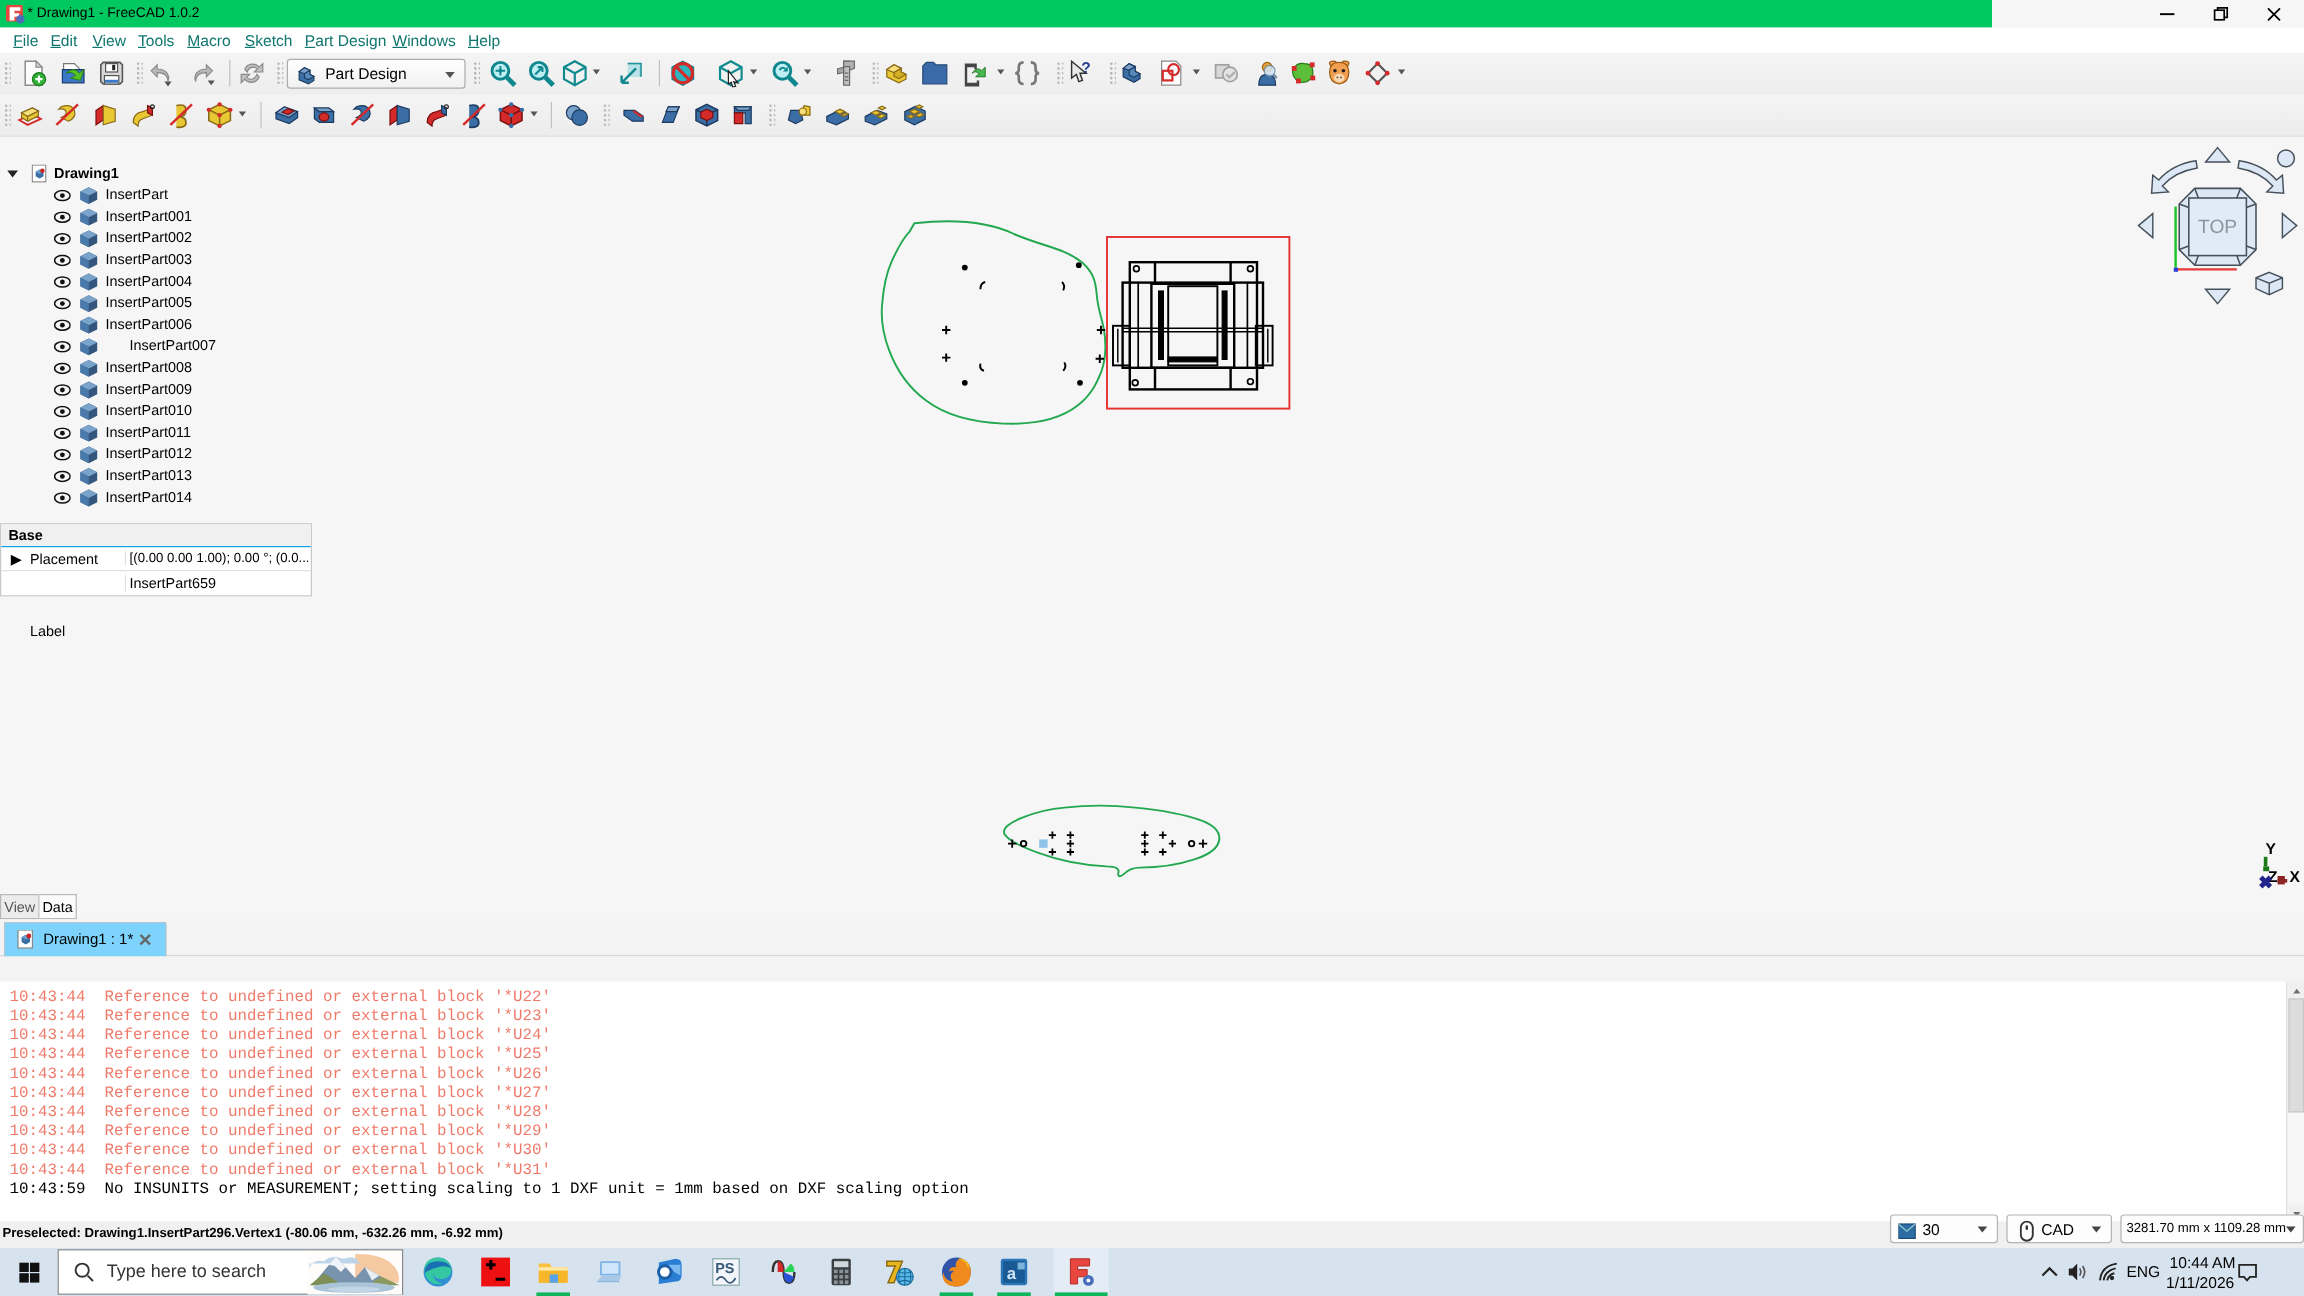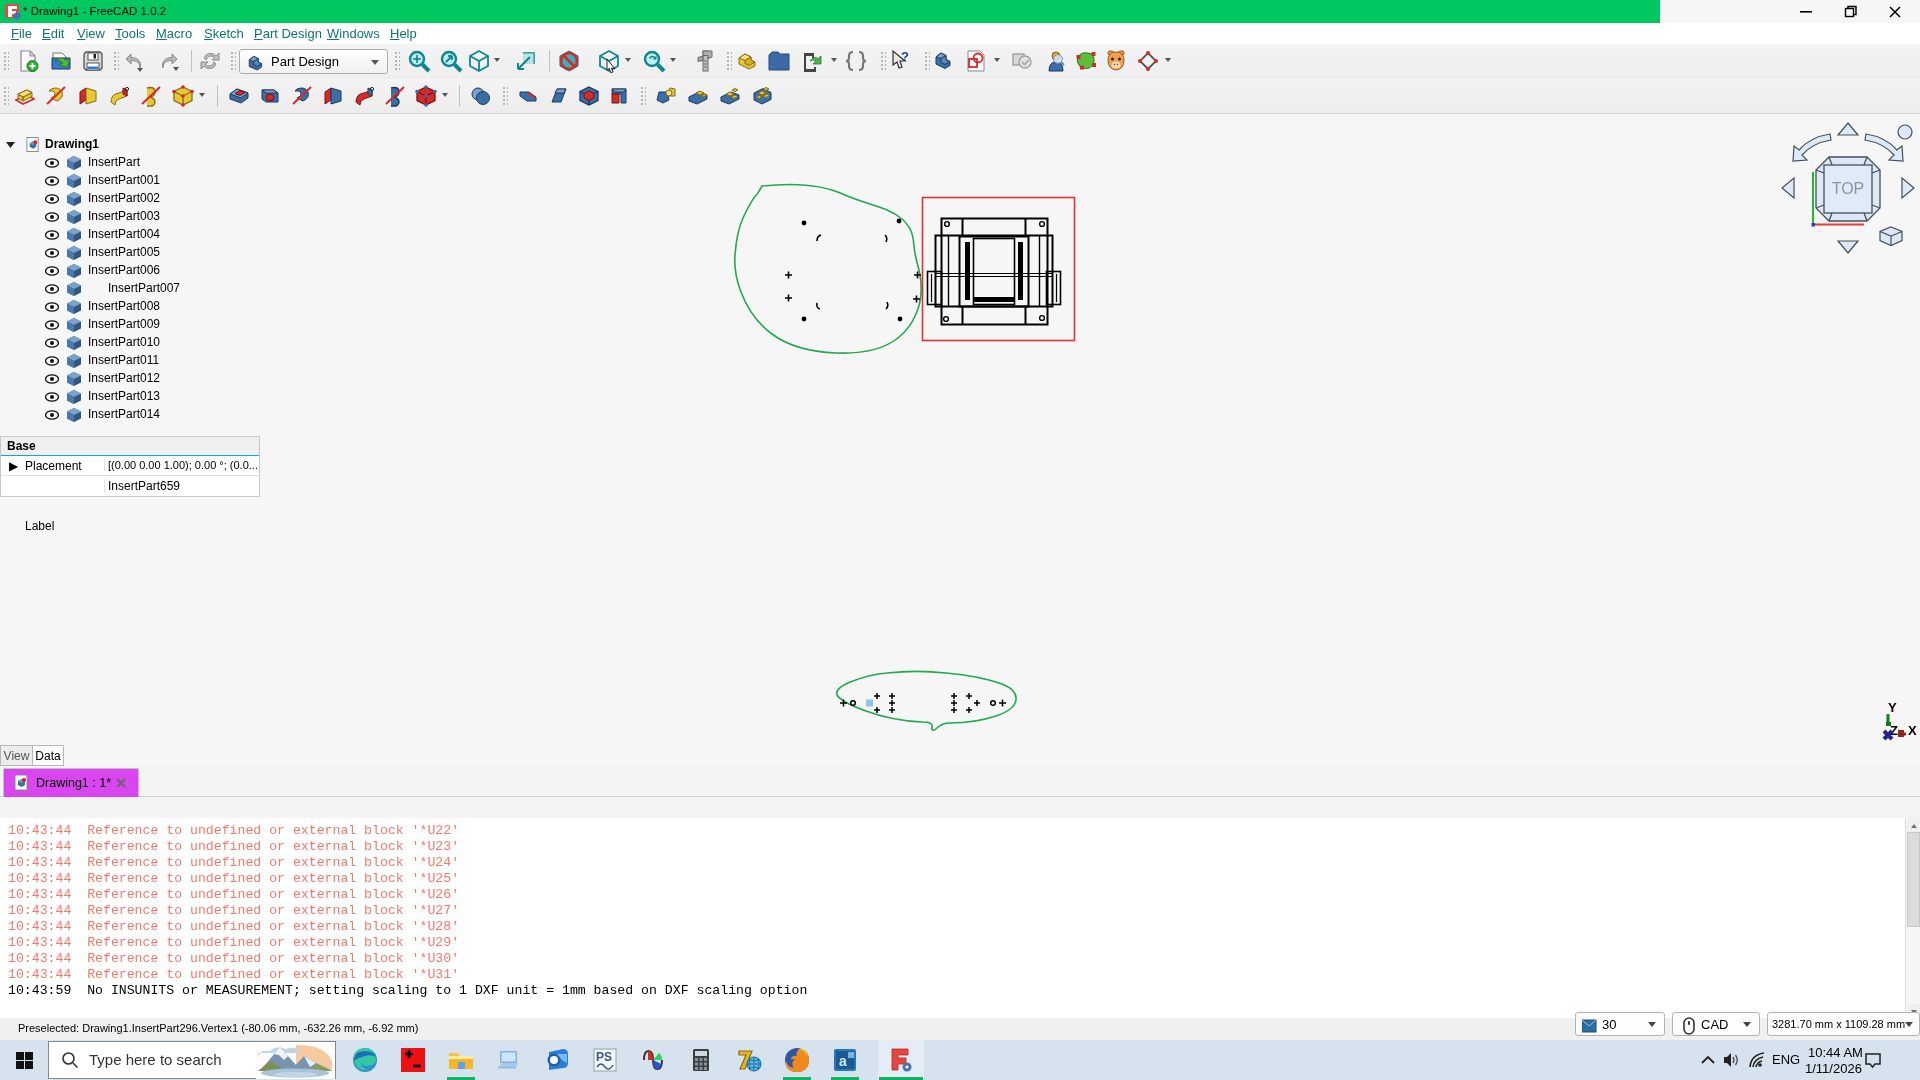--- a/index.html
+++ b/index.html
@@ -670,21 +670,21 @@
       </div>
     </div>
   </div>
 
   <div id="vdtabs">
     <div style="position:absolute;left:0px;top:0;width:33px;height:21px;background:#ececec;border:1px solid #b8b8b8;font-size:12px;color:#555;text-align:center;line-height:20px;">View</div>
     <div style="position:absolute;left:33px;top:0;width:31px;height:21px;background:#fbfbfb;border:1px solid #b8b8b8;border-left:none;font-size:12px;color:#000;text-align:center;line-height:20px;">Data</div>
   </div>
 
   <div id="mditabs">
-    <div style="position:absolute;left:3px;top:2px;width:136px;height:29px;background:#d946ef;border:1px solid #c0c0c0;border-bottom:none;border-radius:2px 2px 0 0;text-align:right;">
+    <div style="position:absolute;left:3px;top:2px;width:136px;height:29px;background:#7dd3fc;border:1px solid #c0c0c0;border-bottom:none;border-radius:2px 2px 0 0;text-align:right;">
       <svg style="position:absolute;left:10px;top:6px" width="15" height="16" viewBox="0 0 15 16">
         <rect x="1" y="0" width="12" height="15" fill="#fff" stroke="#888"></rect>
         <path d="M4 6 l3.5-2 3.5 2 v4 l-3.5 2 -3.5-2 z" fill="#3a6ea5"></path>
         <path d="M4 6 l3.5-2 3.5 2 -3.5 2 z" fill="#6f9fd0"></path>
         <circle cx="10" cy="5" r="2" fill="#cc2222"></circle>
       </svg>
       <span style="position:absolute;left:32px;top:7px;font-size:12.5px;">Drawing1 : 1*</span>
       <svg style="position:absolute;left:110px;top:7px" width="14" height="14">
           <path d="M3 3 l8 8 M11 3 l-8 8" stroke="#666" stroke-width="2"></path>
         </svg>
@@ -706,21 +706,21 @@
     <div id="vscroll" style="position:absolute;left:1905px;top:21px;width:15px;height:200px;background:#f6f6f6;border-left:1px solid #ddd;">
       <div style="position:absolute;left:1px;top:0;width:13px;height:14px;background:#f0f0f0;"></div>
       <div style="position:absolute;left:5px;top:6px;width:0;height:0;border-left:3px solid transparent;border-right:3px solid transparent;border-bottom:4px solid #707070;"></div>
       <div style="position:absolute;left:1px;top:14px;width:13px;height:95px;background:#dcdcdc;border:1px solid #c8c8c8;"></div>
       <div style="position:absolute;left:1px;top:186px;width:13px;height:14px;background:#f0f0f0;"></div>
       <div style="position:absolute;left:5px;top:192px;width:0;height:0;border-left:3px solid transparent;border-right:3px solid transparent;border-top:4px solid #707070;"></div>
     </div>
   </div>
 
   <div id="statusbar">
-    <span style="position:absolute;left:18px;top:4px;font-size:11px;">Preselected: Drawing1.InsertPart296.Vertex1 (-80.06 mm, -632.26 mm, -6.92 mm)</span>
+    <span style="position:absolute;left:2px;top:4px;font-size:11px;font-weight:bold;">Preselected: Drawing1.InsertPart296.Vertex1 (-80.06 mm, -632.26 mm, -6.92 mm)</span>
     <div class="combo" style="left:1575px;width:90px;">
       <svg style="position:absolute;left:6px;top:6px" width="15" height="14">
           <rect x="0" y="1" width="14" height="12" fill="#2e6da4" stroke="#1a4a7a"></rect>
           <path d="M0 1 l7 6 7-6" fill="none" stroke="#9cc"></path>
         </svg>
       <span style="position:absolute;left:26px;top:4px;">30</span>
       <div style="position:absolute;right:8px;top:9px;width:0;height:0;border-left:4px solid transparent;border-right:4px solid transparent;border-top:5px solid #444;"></div>
     </div>
     <div class="combo" style="left:1672px;width:88px;">
       <svg style="position:absolute;left:10px;top:4px" width="12" height="18" viewBox="0 0 12 18">

